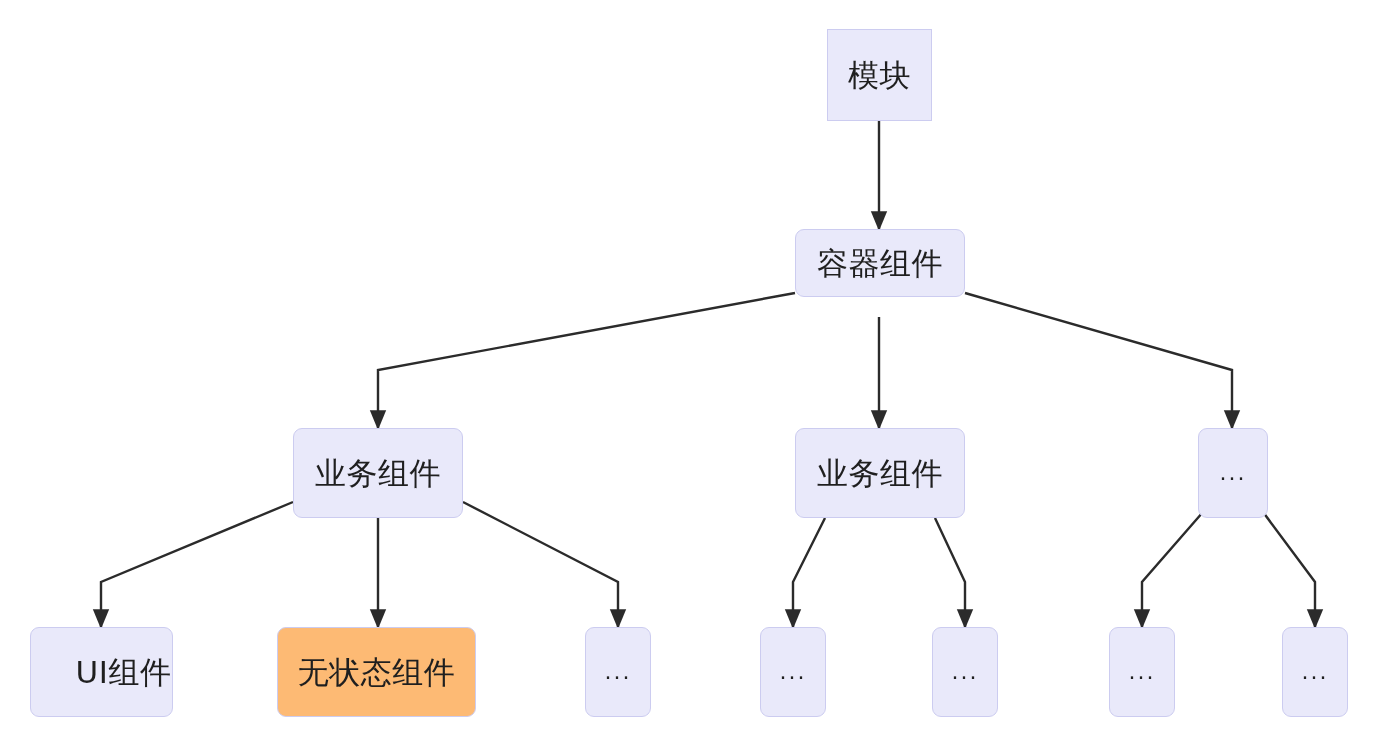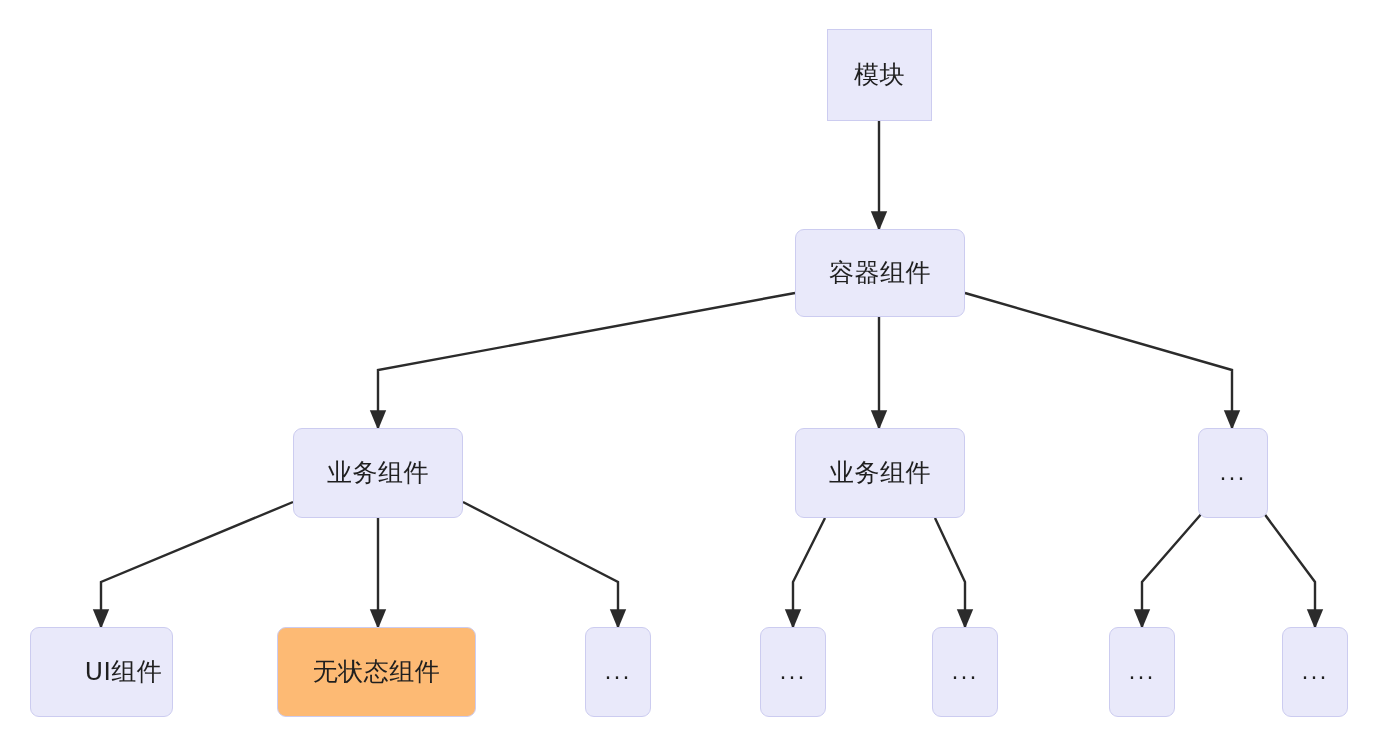--- a/index.html
+++ b/index.html
@@ -30,21 +30,21 @@
     position: absolute;
     box-sizing: border-box;
     background: #e9e9fa;
     border: 1px solid #ccccf0;
     border-radius: 9px;
     display: flex;
     align-items: center;
     justify-content: center;
     color: #1f1f1f;
     font-family: "DejaVu Sans", "Liberation Sans", sans-serif;
-    font-size: 25px;
+    font-size: 31px;
     line-height: 1.1;
     letter-spacing: 0.5px;
     white-space: nowrap;
   }
   .node.square {
     border-radius: 0;
   }
   .node.ellipsis-node {
     font-size: 22px;
     letter-spacing: 2px;
@@ -77,21 +77,21 @@
         <polyline points="935,518 965,582 965,627" fill="none" stroke="#2b2b2b" stroke-width="2.4" stroke-linecap="butt" stroke-linejoin="miter" marker-end="url(#arrowhead)"></polyline>
         <polyline points="1203,512 1142,582 1142,627" fill="none" stroke="#2b2b2b" stroke-width="2.4" stroke-linecap="butt" stroke-linejoin="miter" marker-end="url(#arrowhead)"></polyline>
         <polyline points="1263,512 1315,582 1315,627" fill="none" stroke="#2b2b2b" stroke-width="2.4" stroke-linecap="butt" stroke-linejoin="miter" marker-end="url(#arrowhead)"></polyline>
       </g>
   </svg>
 
   <div id="nodes-group">
       <div class="node square" style="left: 827px; top: 29px; width: 105px; height: 92px; background: rgb(233, 233, 250); border-color: rgb(204, 204, 240); color: rgb(31, 31, 31);">
         <span class="node-label">模块</span>
       </div>
-      <div class="node" style="left: 795px; top: 229px; width: 170px; height: 88px; background: rgb(233, 233, 250); border-color: rgb(204, 204, 240); color: rgb(31, 31, 31);">
+      <div class="node" style="left: 795px; top: 229px; width: 170px; height: 68px; background: rgb(233, 233, 250); border-color: rgb(204, 204, 240); color: rgb(31, 31, 31);">
         <span class="node-label">容器组件</span>
       </div>
       <div class="node" style="left: 293px; top: 428px; width: 170px; height: 90px; background: rgb(233, 233, 250); border-color: rgb(204, 204, 240); color: rgb(31, 31, 31);">
         <span class="node-label">业务组件</span>
       </div>
       <div class="node" style="left: 795px; top: 428px; width: 170px; height: 90px; background: rgb(233, 233, 250); border-color: rgb(204, 204, 240); color: rgb(31, 31, 31);">
         <span class="node-label">业务组件</span>
       </div>
       <div class="node ellipsis-node" style="left: 1198px; top: 428px; width: 70px; height: 90px; background: rgb(233, 233, 250); border-color: rgb(204, 204, 240); color: rgb(31, 31, 31);">
         <span class="node-label">...</span>

